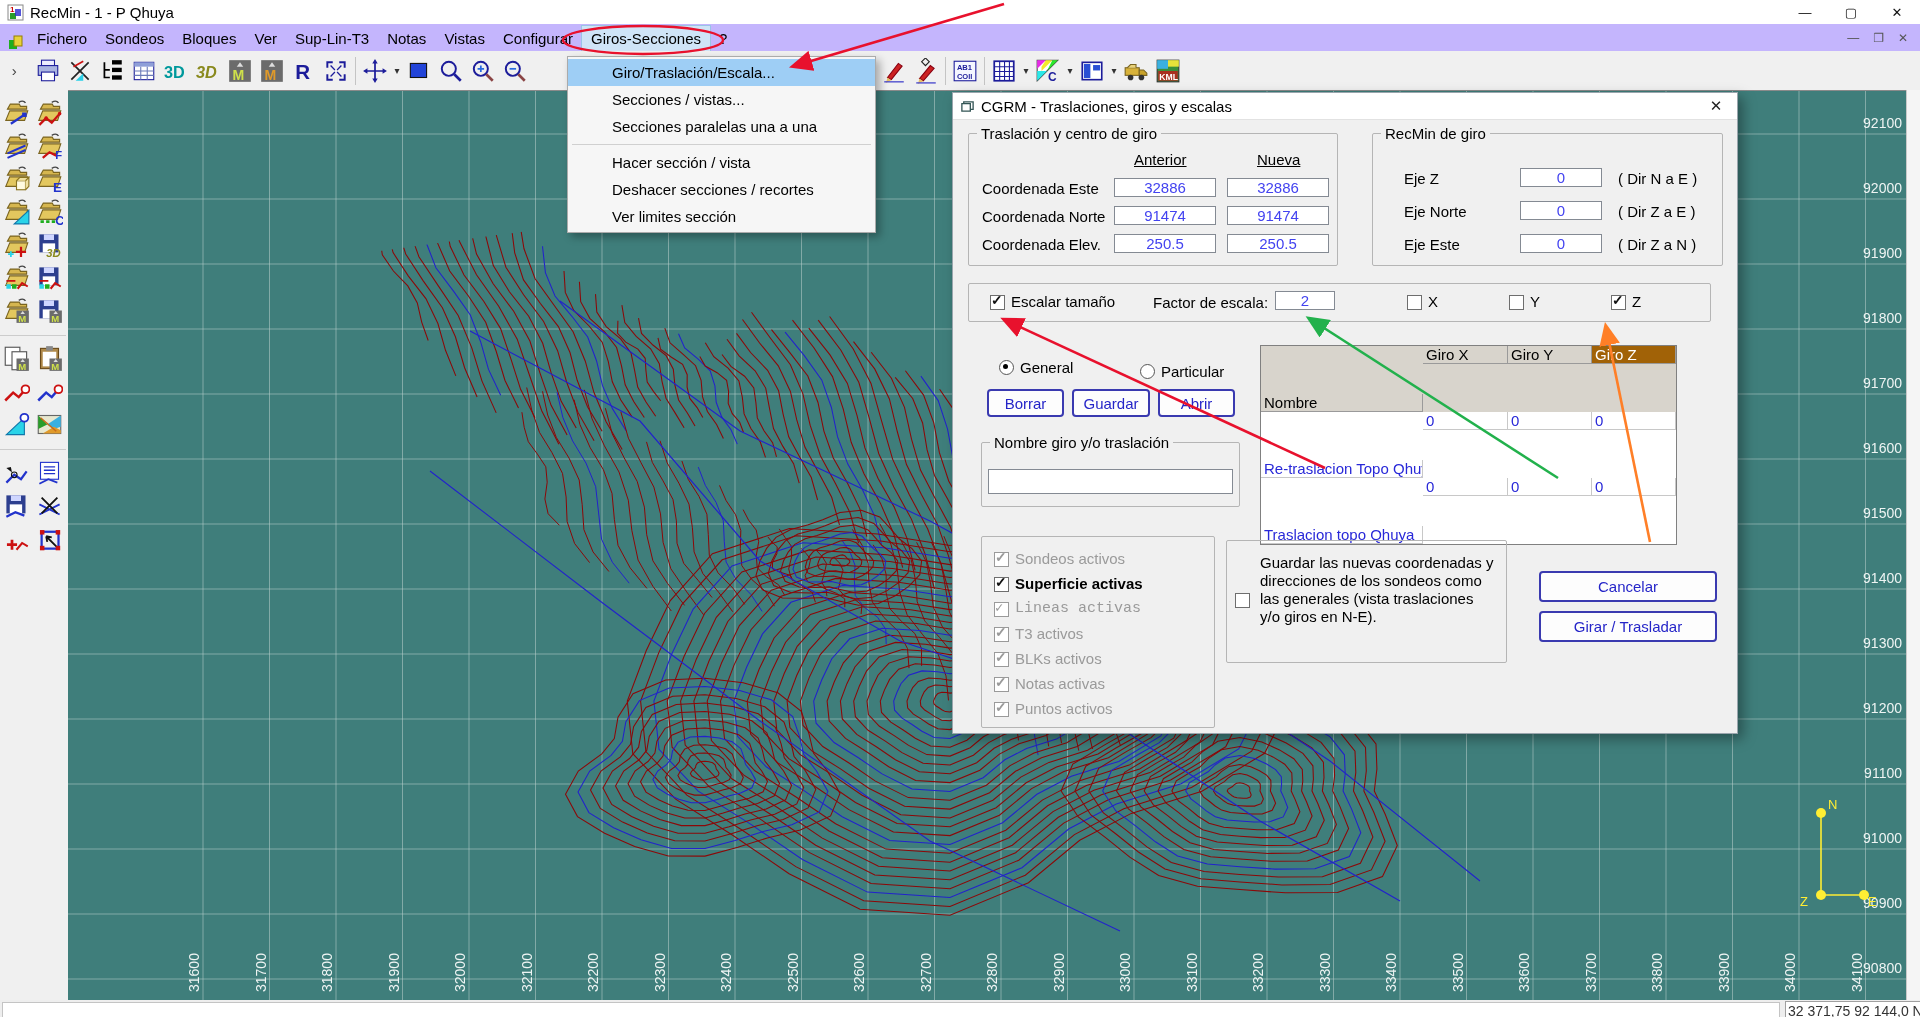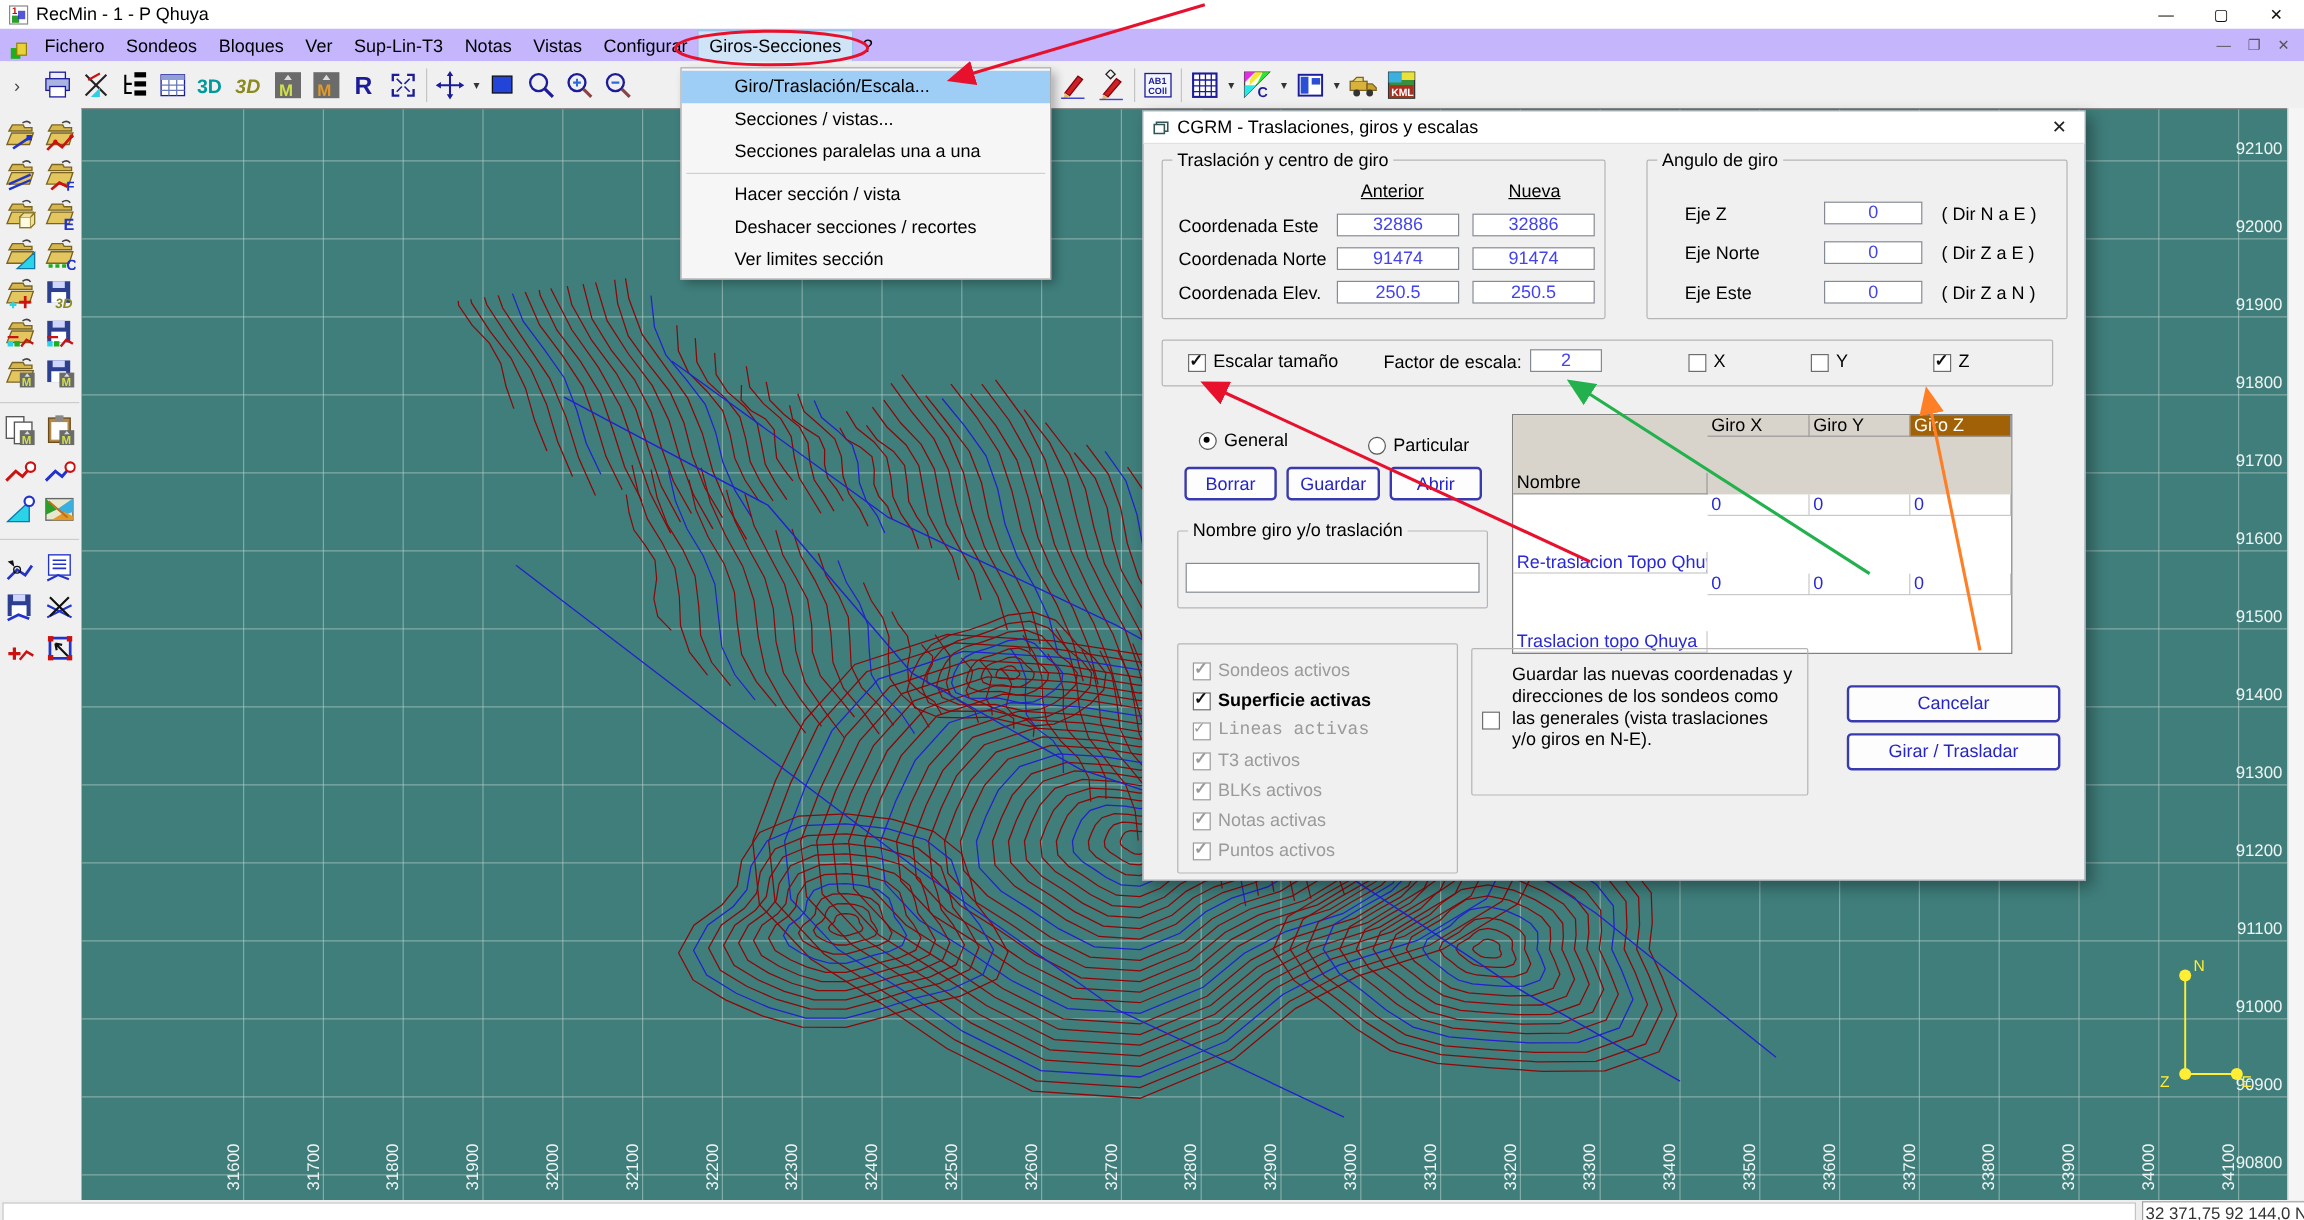--- a/index.html
+++ b/index.html
@@ -827,21 +827,21 @@
           <span class="tx" style="left:13px;top:74px;">Coordenada Norte</span>
           <input class="field" style="left: 145px; top: 72px; width: 100px; height: 17px;" value="91474">
           <input class="field" style="left: 258px; top: 72px; width: 100px; height: 17px;" value="91474">
           <span class="tx" style="left:13px;top:102px;">Coordenada Elev.</span>
           <input class="field" style="left: 145px; top: 100px; width: 100px; height: 17px;" value="250.5">
           <input class="field" style="left: 258px; top: 100px; width: 100px; height: 17px;" value="250.5">
         </div>
     </div>
 
     <div class="grp" style="left:419px;top:40px;width:349px;height:131px;">
-      <span class="glabel">Angulo de giro</span>
+      <span class="glabel">RecMin de giro</span>
       <div id="angleRows">
           <span class="tx" style="left:31px;top:36px;">Eje Z</span>
           <input class="field" style="left: 147px; top: 34px; width: 80px; height: 17px;" value="0">
           <span class="tx" style="left:245px;top:36px;">( Dir N a E )</span>
           <span class="tx" style="left:31px;top:69px;">Eje Norte</span>
           <input class="field" style="left: 147px; top: 67px; width: 80px; height: 17px;" value="0">
           <span class="tx" style="left:245px;top:69px;">( Dir Z a E )</span>
           <span class="tx" style="left:31px;top:102px;">Eje Este</span>
           <input class="field" style="left: 147px; top: 100px; width: 80px; height: 17px;" value="0">
           <span class="tx" style="left:245px;top:102px;">( Dir Z a N )</span>

